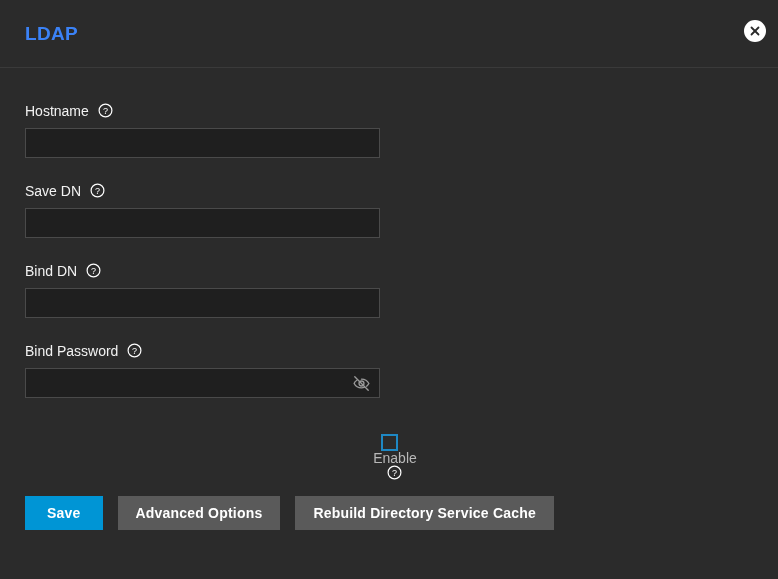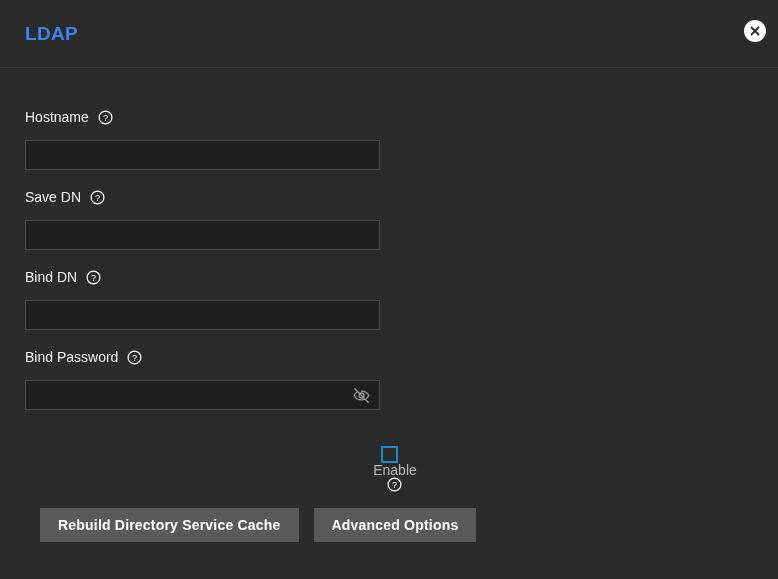--- a/index.html
+++ b/index.html
@@ -57,24 +57,23 @@
   .body {
     flex: 1 1 auto;
     padding: 30px 25px 0 25px;
     position: relative;
   }
 
   .field-group { margin-bottom: 20px; }
 
   .field-label-row {
     display: flex;
-    align-items: flex-start;
+    align-items: flex-end;
     height: 20px;
     margin-bottom: 10px;
-    margin-top: 12px;
   }
   .field-label {
     font-size: 14px;
     color: #f2f2f2;
     line-height: 1;
   }
   .help-icon {
     margin-left: 9px;
     width: 15px;
     height: 15px;
@@ -249,18 +248,19 @@
       <span class="checkbox-label">Enable</span>
       <span class="help-icon">
         <svg width="15" height="15" viewBox="0 0 15 15" aria-hidden="true">
           <circle cx="7.5" cy="7.5" r="6.4" fill="none" stroke="#ffffff" stroke-width="1.2"></circle>
           <text x="7.5" y="11" text-anchor="middle" font-family="Liberation Sans, sans-serif" font-size="9" fill="#ffffff">?</text>
         </svg>
       </span>
     </div>
 
     <div class="button-row">
+      <button class="btn btn-primary">Save</button>
+      <button class="btn btn-secondary">Advanced Options</button>
       <button class="btn btn-secondary">Rebuild Directory Service Cache</button>
-      <button class="btn btn-secondary">Advanced Options</button>
     </div>
 
   </div>
 </div>
 
 </body></html>

